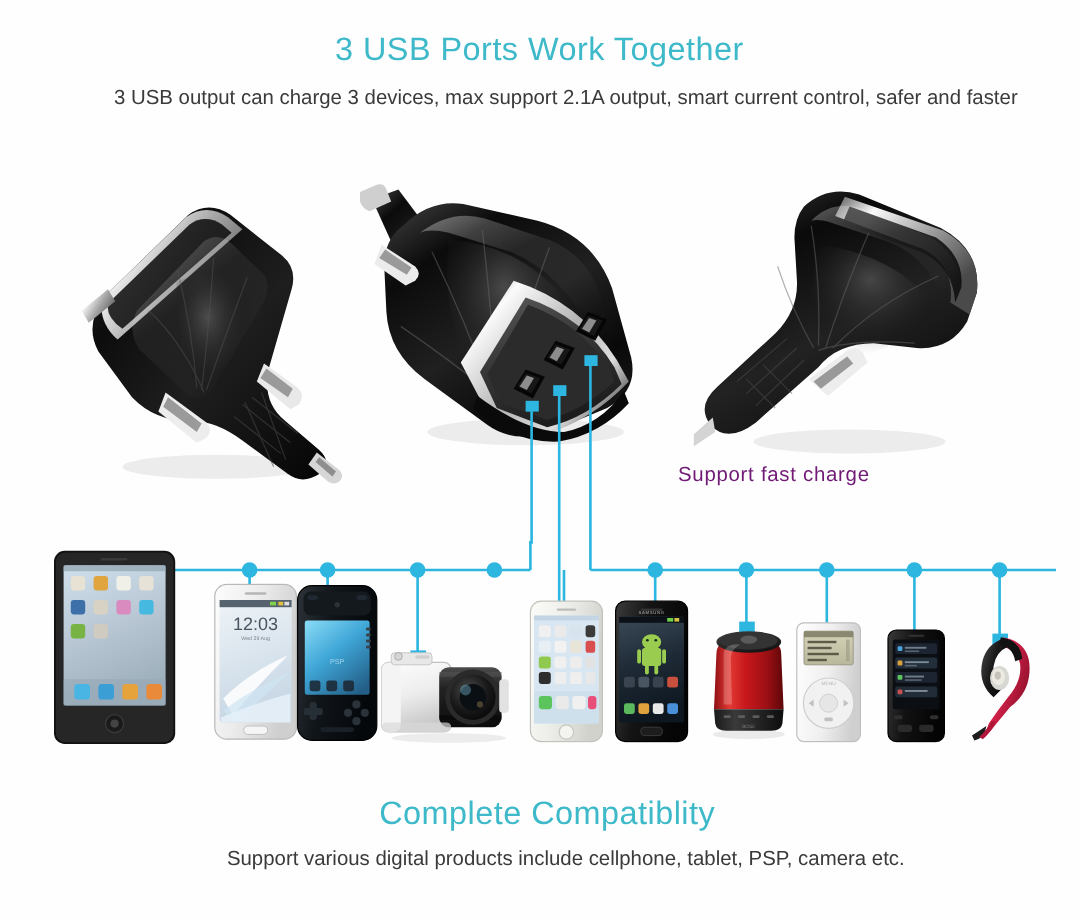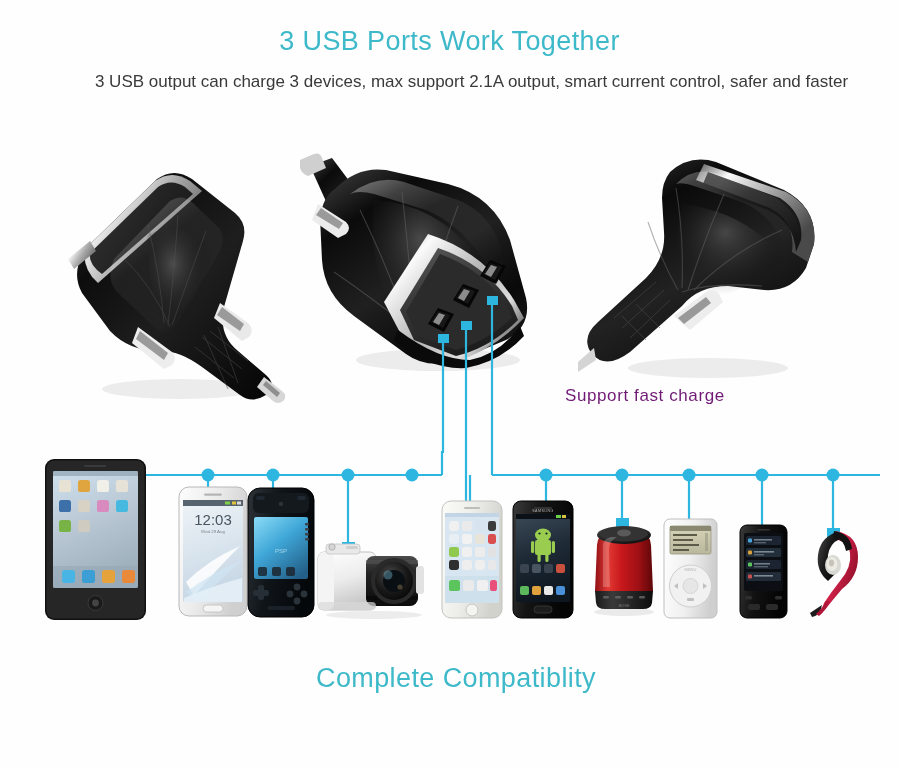--- a/index.html
+++ b/index.html
@@ -758,14 +758,15 @@
       <ellipse cx="27" cy="42" rx="8" ry="10" fill="#d8d8d2"></ellipse>
       <ellipse cx="26" cy="41" rx="5.4" ry="7" fill="#eceae2"></ellipse>
       <ellipse cx="25.5" cy="40" rx="2.6" ry="3.4" fill="#c6c4ba"></ellipse>
 
       <path d="M14 90 Q10 93 6 94 L4 90 Q10 86 16 82 Z" fill="#1d1d1d"></path>
       <path d="M20 78 Q16 86 10 91 L13 93 Q20 87 24 78 Z" fill="#b01638"></path>
     </svg>
   </div>
 
   <div class="title" id="bot-title">Complete Compatiblity</div>
+  <div class="subtitle" id="bot-sub">Support various digital products include cellphone, tablet, PSP, camera etc.</div>
 
 </div>
 
 </body></html>

